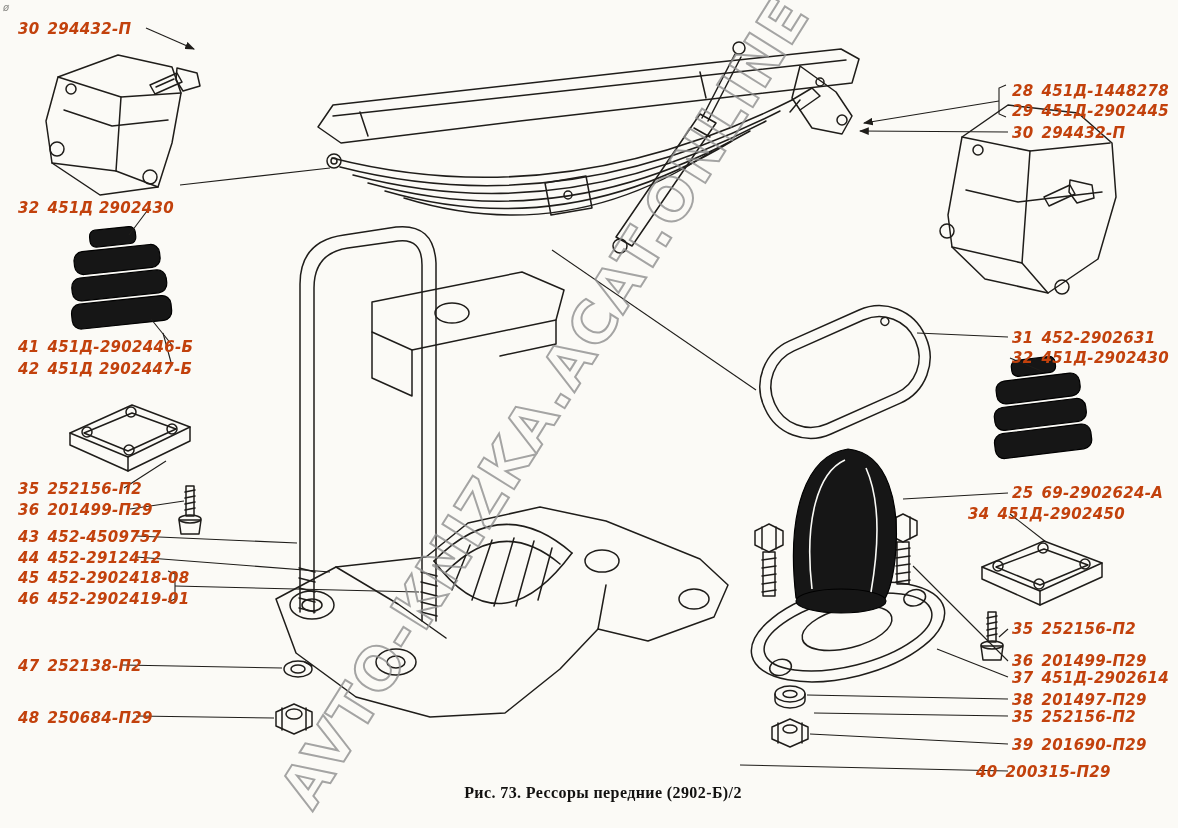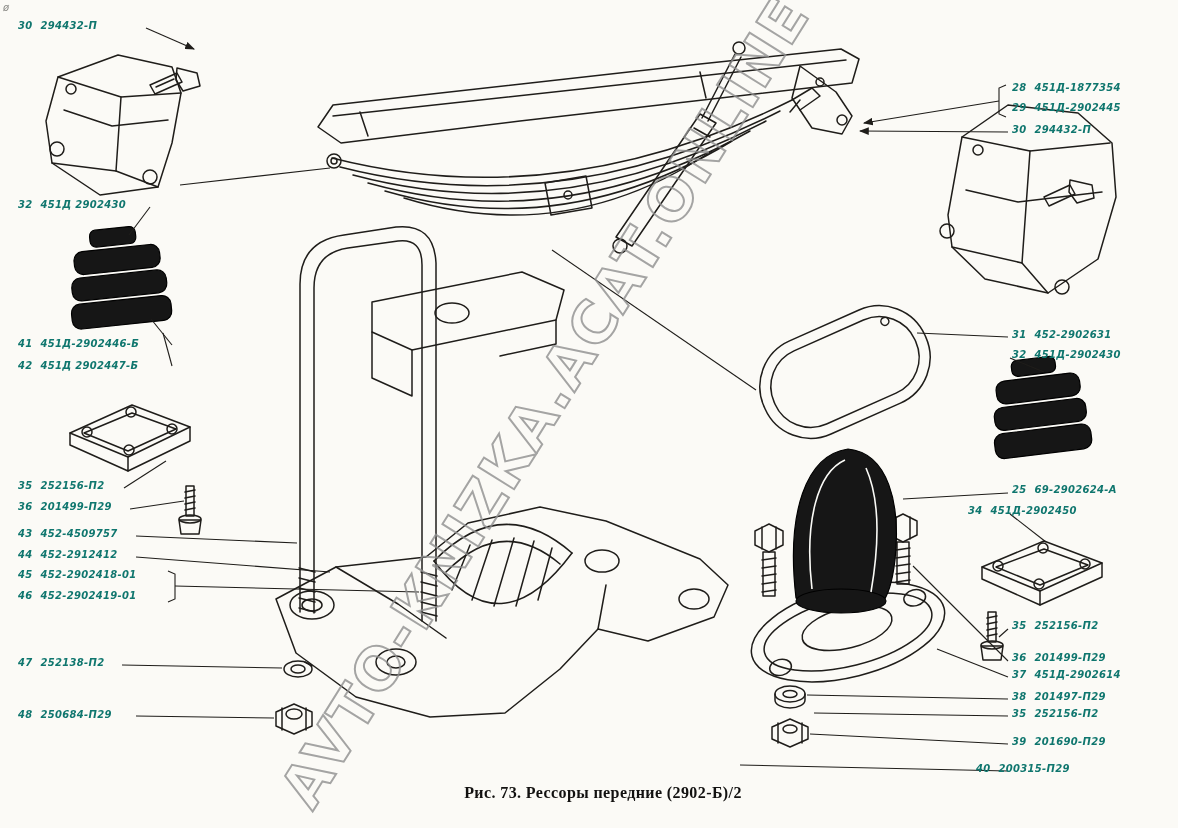--- a/index.html
+++ b/index.html
@@ -7,21 +7,21 @@
   body { font-family:"DejaVu Sans", sans-serif; background:#e9e9e5; }
   .page {
     position:relative; width:1178px; height:828px;
     background:#fbfaf6; overflow:hidden;
   }
   svg.diagram { position:absolute; left:0; top:0; }
   .lbl {
     position:absolute; white-space:nowrap;
     font-family:"DejaVu Sans", sans-serif;
     font-style:italic; font-weight:600;
-    font-size:10px; color:#0f766e; letter-spacing:0.3px;
+    font-size:15px; color:#c2410c; letter-spacing:0.3px;
   }
   .lbl .num { display:inline-block; margin-right:8px; }
   .caption {
     position:absolute; left:0; right:0; top:784px; text-align:center;
     font-family:"Liberation Serif","DejaVu Serif",serif;
     font-weight:700; font-size:16px; color:#121110; letter-spacing:0.4px;padding-left:28px;
   }
   .watermark {
     position:absolute; left:545px; top:402px;
     transform:translate(-50%,-50%) rotate(-58deg);
@@ -303,26 +303,26 @@
   <div class="watermark">AVTO-KNIZKA.ACAT.ONLINE</div>
 
   <div class="lbl" style="left:18px;top:20px"><span class="num">30</span><span class="part">294432-П</span></div>
   <div class="lbl" style="left:18px;top:199px"><span class="num">32</span><span class="part">451Д 2902430</span></div>
   <div class="lbl" style="left:18px;top:338px"><span class="num">41</span><span class="part">451Д-2902446-Б</span></div>
   <div class="lbl" style="left:18px;top:360px"><span class="num">42</span><span class="part">451Д 2902447-Б</span></div>
   <div class="lbl" style="left:18px;top:480px"><span class="num">35</span><span class="part">252156-П2</span></div>
   <div class="lbl" style="left:18px;top:501px"><span class="num">36</span><span class="part">201499-П29</span></div>
   <div class="lbl" style="left:18px;top:528px"><span class="num">43</span><span class="part">452-4509757</span></div>
   <div class="lbl" style="left:18px;top:549px"><span class="num">44</span><span class="part">452-2912412</span></div>
-  <div class="lbl" style="left:18px;top:569px"><span class="num">45</span><span class="part">452-2902418-01</span></div>
+  <div class="lbl" style="left:18px;top:569px"><span class="num">45</span><span class="part">452-2902418-08</span></div>
   <div class="lbl" style="left:18px;top:590px"><span class="num">46</span><span class="part">452-2902419-01</span></div>
   <div class="lbl" style="left:18px;top:657px"><span class="num">47</span><span class="part">252138-П2</span></div>
   <div class="lbl" style="left:18px;top:709px"><span class="num">48</span><span class="part">250684-П29</span></div>
 
-  <div class="lbl" style="left:1012px;top:82px"><span class="num">28</span><span class="part">451Д-1877354</span></div>
+  <div class="lbl" style="left:1012px;top:82px"><span class="num">28</span><span class="part">451Д-1448278</span></div>
   <div class="lbl" style="left:1012px;top:102px"><span class="num">29</span><span class="part">451Д-2902445</span></div>
   <div class="lbl" style="left:1012px;top:124px"><span class="num">30</span><span class="part">294432-П</span></div>
   <div class="lbl" style="left:1012px;top:329px"><span class="num">31</span><span class="part">452-2902631</span></div>
   <div class="lbl" style="left:1012px;top:349px"><span class="num">32</span><span class="part">451Д-2902430</span></div>
   <div class="lbl" style="left:1012px;top:484px"><span class="num">25</span><span class="part">69-2902624-А</span></div>
   <div class="lbl" style="left:968px;top:505px"><span class="num">34</span><span class="part">451Д-2902450</span></div>
   <div class="lbl" style="left:1012px;top:620px"><span class="num">35</span><span class="part">252156-П2</span></div>
   <div class="lbl" style="left:1012px;top:652px"><span class="num">36</span><span class="part">201499-П29</span></div>
   <div class="lbl" style="left:1012px;top:669px"><span class="num">37</span><span class="part">451Д-2902614</span></div>
   <div class="lbl" style="left:1012px;top:691px"><span class="num">38</span><span class="part">201497-П29</span></div>

